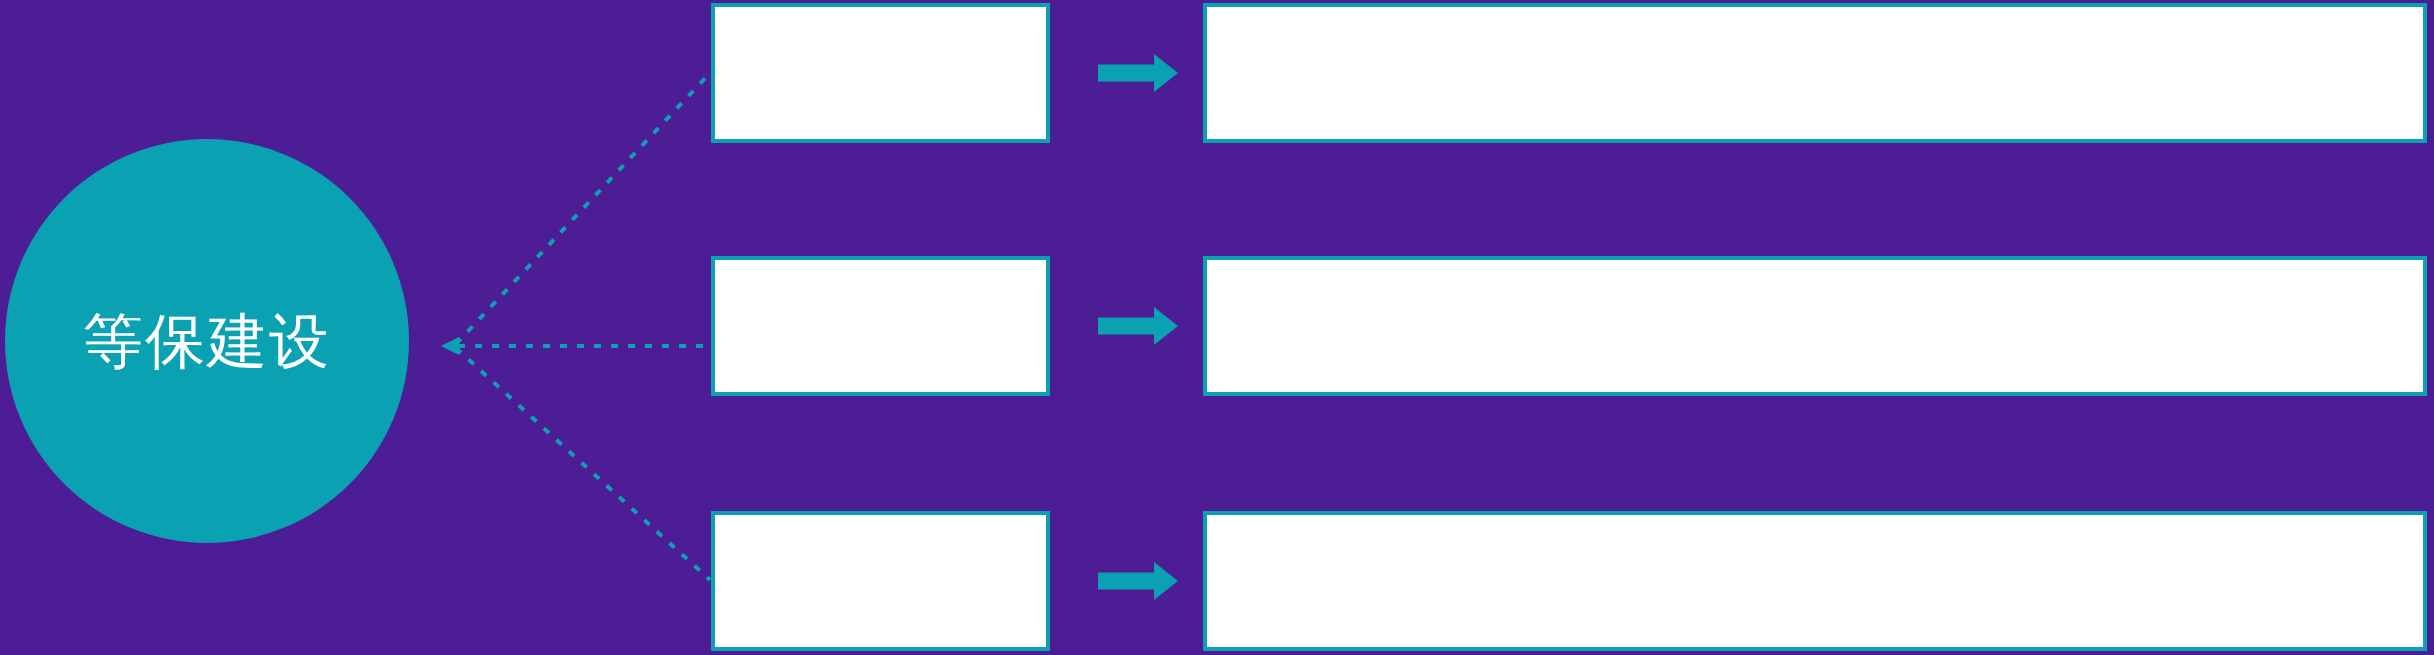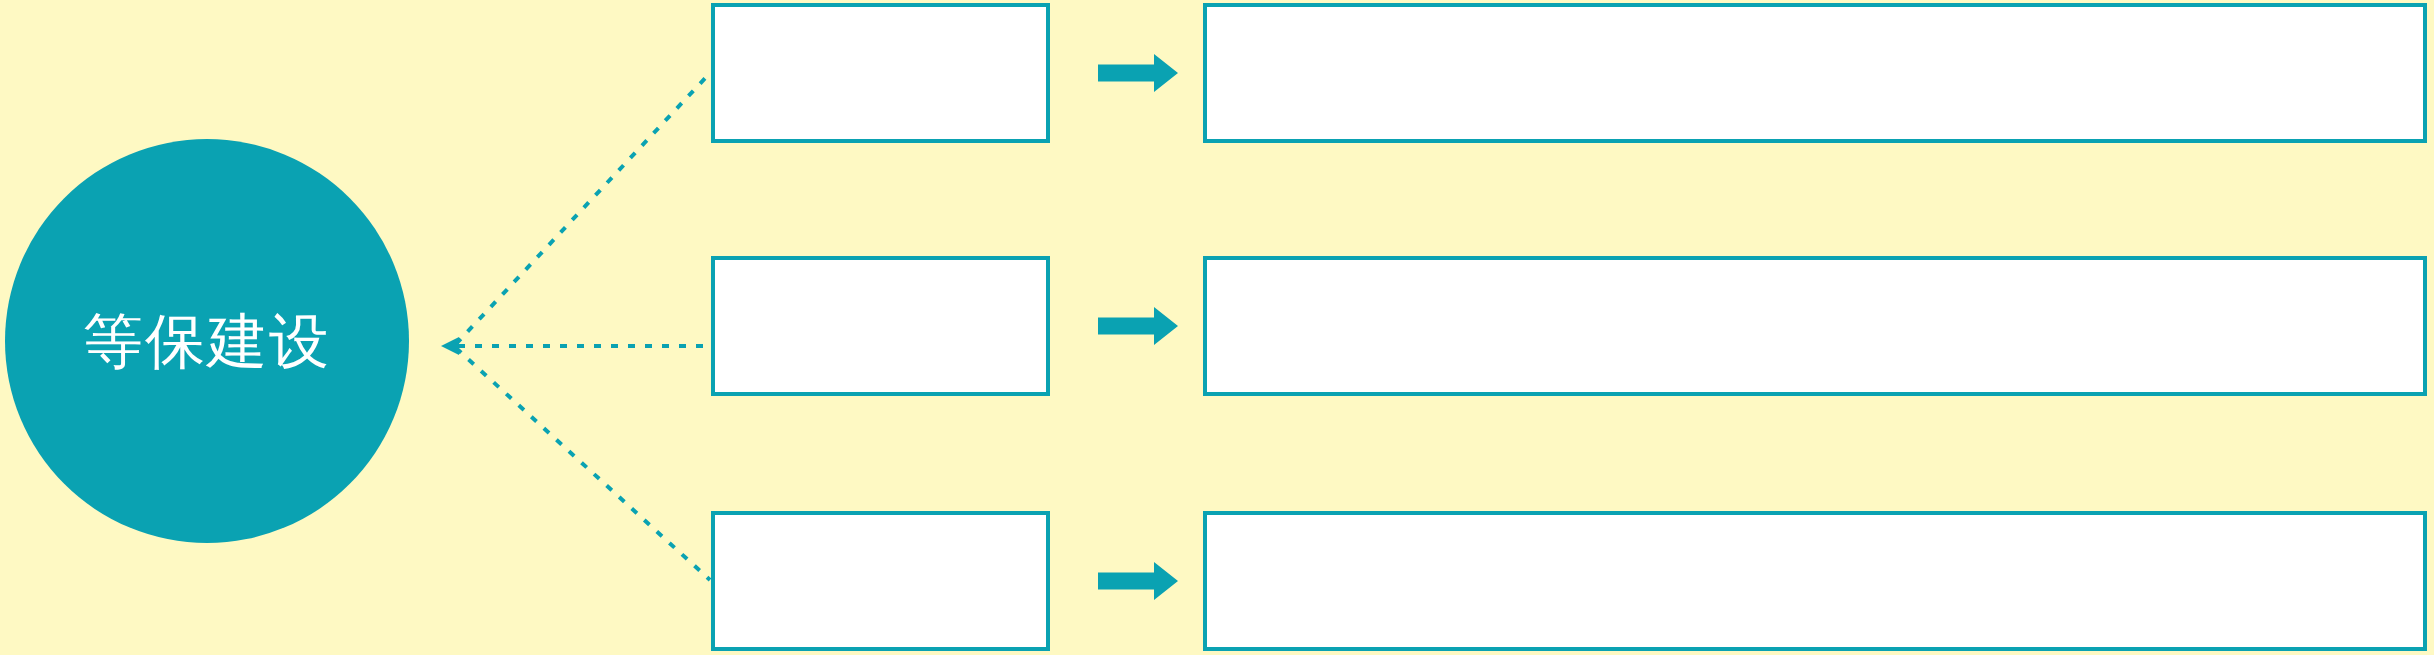--- a/index.html
+++ b/index.html
@@ -4,21 +4,21 @@
 <style>
   :root{
     --accent:#0aa2b2;
     --box-fill:#ffffff;
   }
   html,body{margin:0;padding:0;background:#ffffff;}
   .canvas{
     position:relative;
     width:2434px;
     height:655px;
-    background:#fef9c3;
+    background:#4c1d95;
     font-family:"Liberation Sans","DejaVu Sans",sans-serif;
     overflow:hidden;
   }
   .topic-circle{
     position:absolute;
     left:5px;top:139px;
     width:404px;height:404px;
     border-radius:50%;
     background:var(--accent);
     display:flex;

